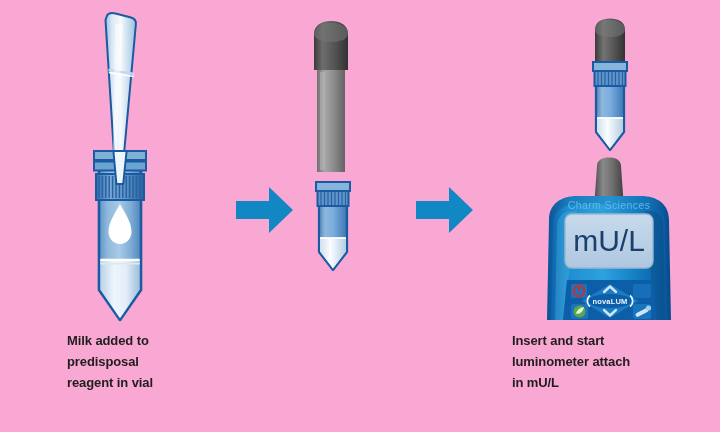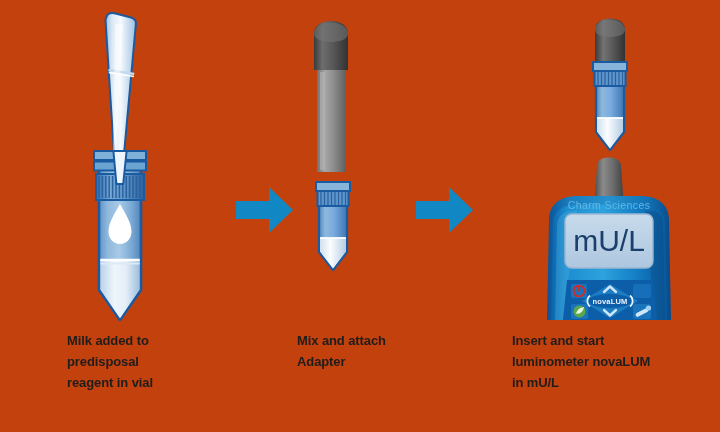--- a/index.html
+++ b/index.html
@@ -7,21 +7,21 @@
     padding: 0;
     background: #ffffff;
   }
   body {
     font-family: "Liberation Sans", sans-serif;
   }
   #stage {
     position: relative;
     width: 720px;
     height: 432px;
-    background: #c2410c;
+    background: #f9a8d4;
     overflow: hidden;
   }
 
   
   .caption {
     position: absolute;
     font-family: "Liberation Sans", sans-serif;
     font-weight: bold;
     font-size: 13px;
     line-height: 21px;
@@ -334,19 +334,17 @@
         </g>
 
         <rect x="128" y="276" width="18" height="14" rx="2" fill="#1f7ec4" opacity="0.55"></rect>
       </g>
     </svg>
   </div>
 
   <div class="caption" id="cap1">Milk added to
 predisposal
 reagent in vial</div>
-  <div class="caption" id="cap2">Mix and attach
-Adapter</div>
   <div class="caption" id="cap3">Insert and start
-luminometer novaLUM
+luminometer attach
 in mU/L</div>
 
 </div>
 
 </body></html>

